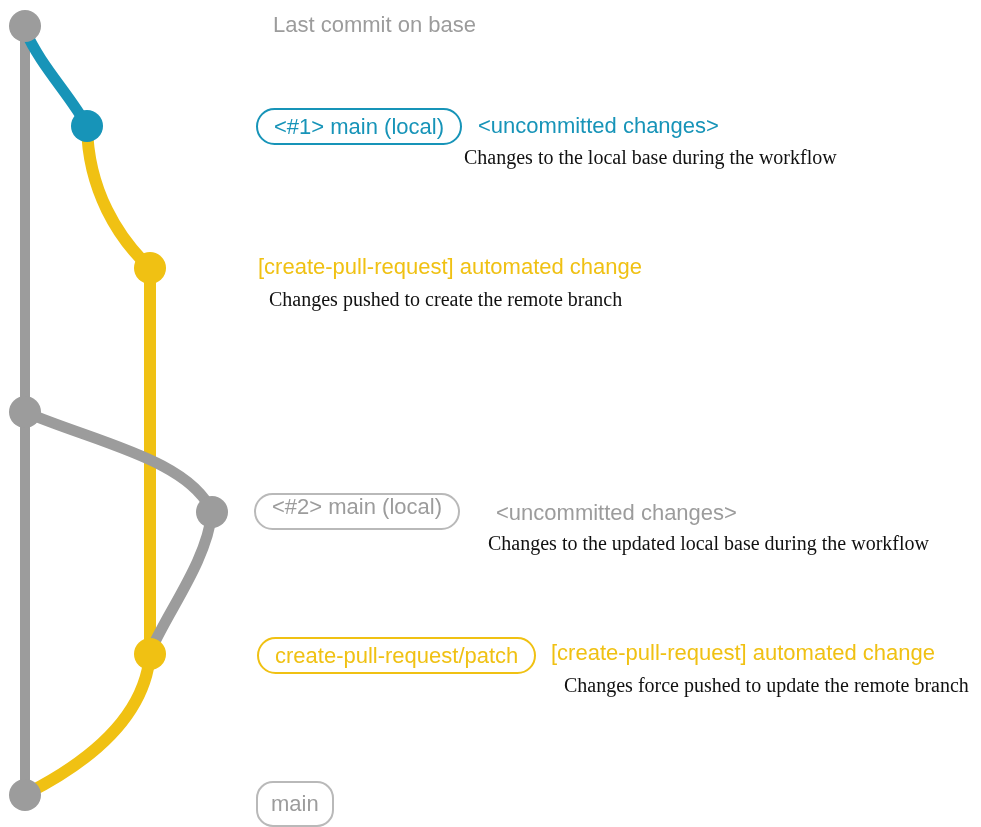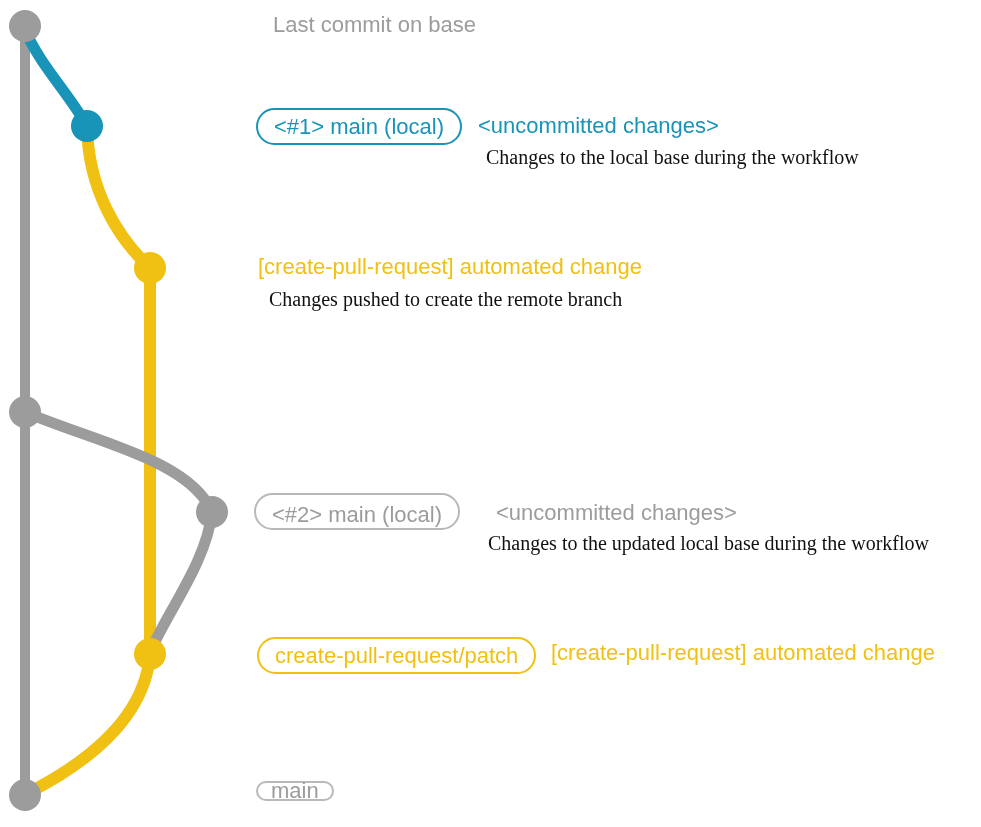--- a/index.html
+++ b/index.html
@@ -31,47 +31,47 @@
     white-space: nowrap;
   }
   .c-teal { color: var(--teal); }
   .c-yellow { color: var(--yellow); }
   .c-gray { color: var(--gray); margin-left: 15px; }
 
   .badge {
     display: inline-flex;
     align-items: center;
     height: 37px;
-    padding: 0 16px;
+    padding: 8px 16px;
     border-radius: 19px;
     border: 2px solid;
     font-size: 22px;
     white-space: nowrap;
     box-sizing: border-box;
     background: var(--background);
   }
   .badge.teal { color: var(--teal); border-color: var(--teal); }
   .badge.yellow { color: var(--yellow); border-color: var(--yellow); }
   .badge.gray { color: var(--gray); border-color: var(--gray_border); }
-  .badge.small { height: 20px; border-radius: 17px; padding: 0 13px; }
+  .badge.small { height: 46px; border-radius: 17px; padding: 0 13px; }
 
   
   .stroke-gray { stroke: var(--gray); }
   .stroke-teal { stroke: var(--teal); }
   .stroke-yellow { stroke: var(--yellow); }
   .fill-gray { fill: var(--gray); }
   .fill-teal { fill: var(--teal); }
   .fill-yellow { fill: var(--yellow); }
   .branch-path { fill: none; stroke-linecap: round; }
 
   
   #r1-label  { left: 258px; top: 12px; }
   #r2-badge  { left: 256px; top: 108px; }
   #r2-note   { left: 478px; top: 113px; }
-  #r2-desc   { left: 486px; top: 145px; }
+  #r2-desc   { left: 464px; top: 145px; }
   #r3-label  { left: 258px; top: 254px; }
   #r3-desc   { left: 269px; top: 287px; }
   #r4-label  { left: 258px; top: 399px; }
   #r5-badge  { left: 254px; top: 493px; align-items: flex-end; }
   #r5-note   { left: 481px; top: 500px; }
   #r5-desc   { left: 488px; top: 531px; }
   #r6-badge  { left: 257px; top: 637px; }
   #r6-label  { left: 551px; top: 640px; }
   #r6-desc   { left: 564px; top: 673px; }
   #r7-badge  { left: 256px; top: 781px; }
@@ -119,18 +119,19 @@
   <div id="r5-badge" class="abs badge gray">
     <span>&lt;#2&gt; main (local)</span>
   </div>
   <div id="r5-note" class="abs sans c-gray">&lt;uncommitted changes&gt;</div>
   <div id="r6-badge" class="abs badge yellow">
     <span>create-pull-request/patch</span>
   </div>
 
   <div id="r5-desc" class="abs serif">Changes to the updated local base during the workflow</div>
   <div id="r6-label" class="abs sans c-yellow">[create-pull-request] automated change</div>
+  <div id="r6-desc" class="abs serif">Changes force pushed to update the remote branch</div>
 
   <div id="r7-badge" class="abs badge gray small">
     <span>main</span>
   </div>
 
 </div>
 
 </body></html>

